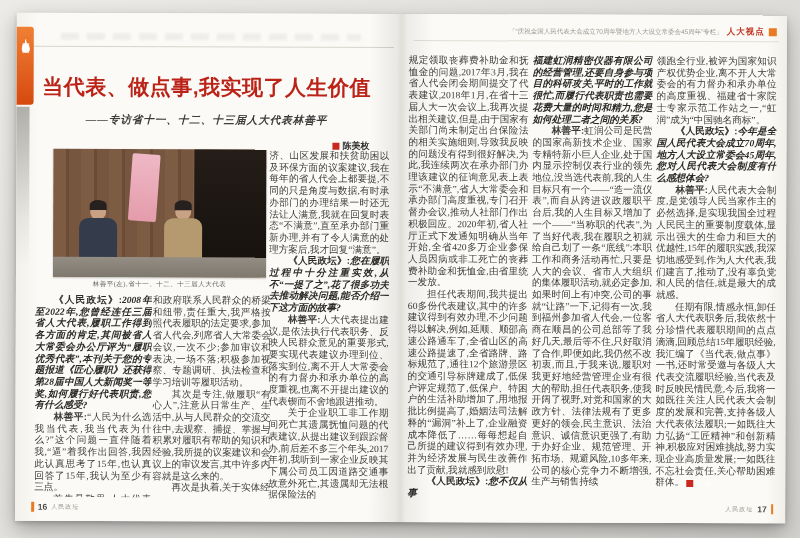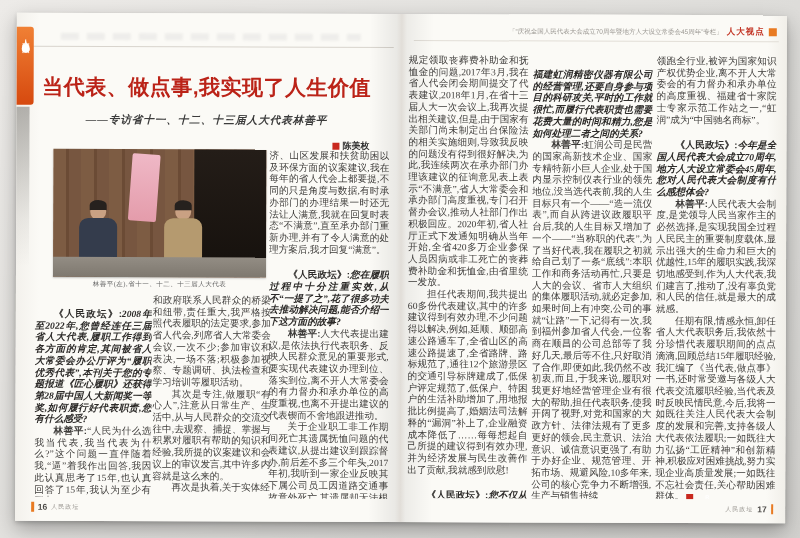--- a/index.html
+++ b/index.html
@@ -90,21 +90,21 @@
     font-size:6.5px;color:#666;letter-spacing:.5px;
   }
 
   
   .col{
     position:absolute;overflow:hidden;text-align:justify;
     font-size:9.6px;line-height:11.7px;color:#3e3c3a;
   }
   .col p{margin:0;text-indent:2em;}
   .col p.cont{text-indent:0;}
-  .col p.q{font-weight:bold;font-style:italic;color:#2d2b29;margin-top:14px;}
+  .col p.q{font-weight:bold;font-style:italic;color:#2d2b29;}
   .col .lead{font-style:normal;font-weight:bold;font-family:"Liberation Sans",sans-serif;}
   .endmark{
     display:inline-block;width:7px;height:7px;background:#c8281e;color:#fff;
     font-size:5.5px;line-height:7px;text-align:center;font-weight:bold;margin-left:2px;
     font-family:"Liberation Sans",sans-serif;font-style:normal;
   }
 
   .lcol1{left:19px; top:281px;width:117px;height:203px;}
   .lcol2{left:137px;top:281px;width:118px;height:203px;}
   .lcol3{left:253px;top:136px;width:120px;height:349px;}

